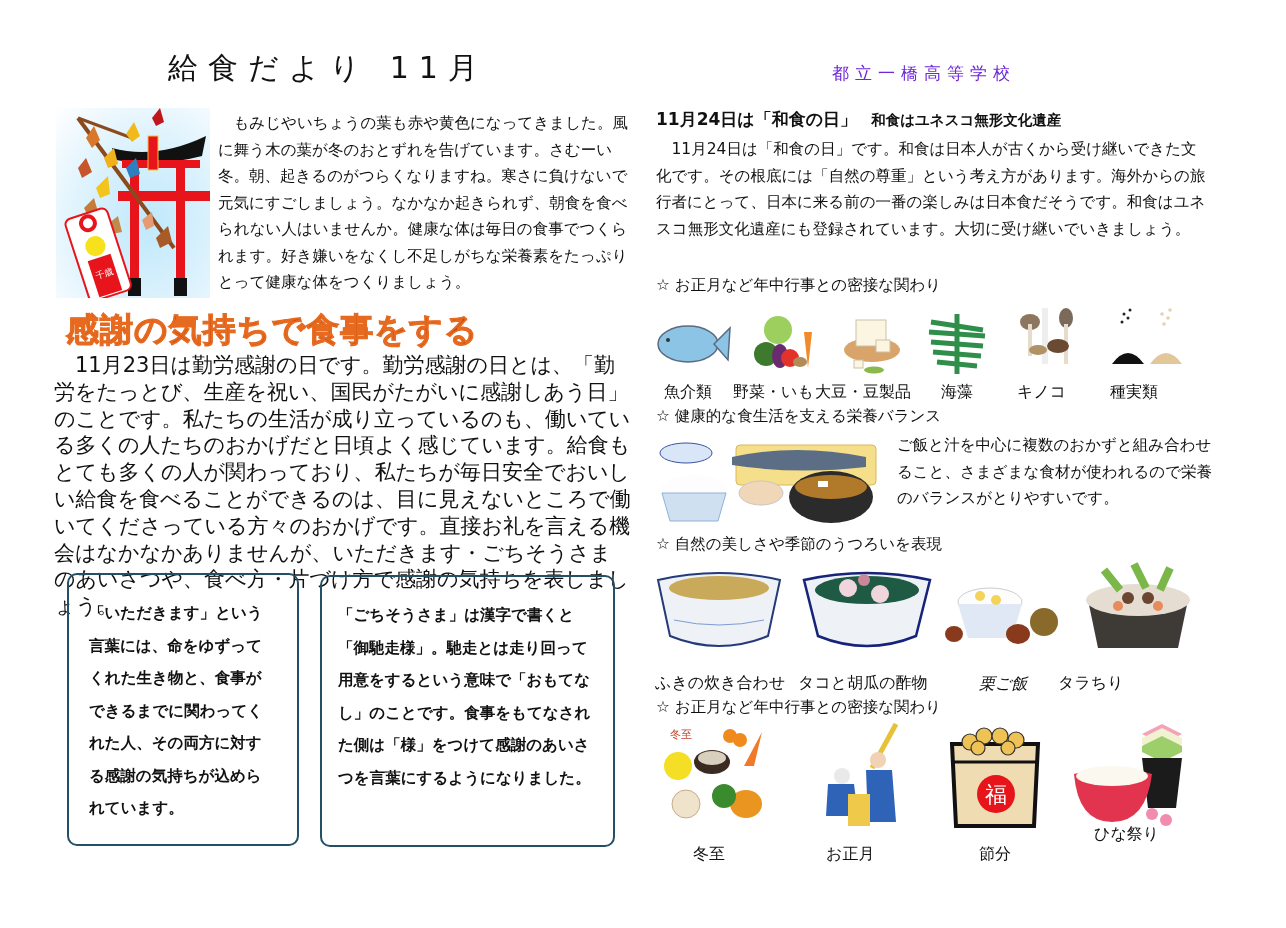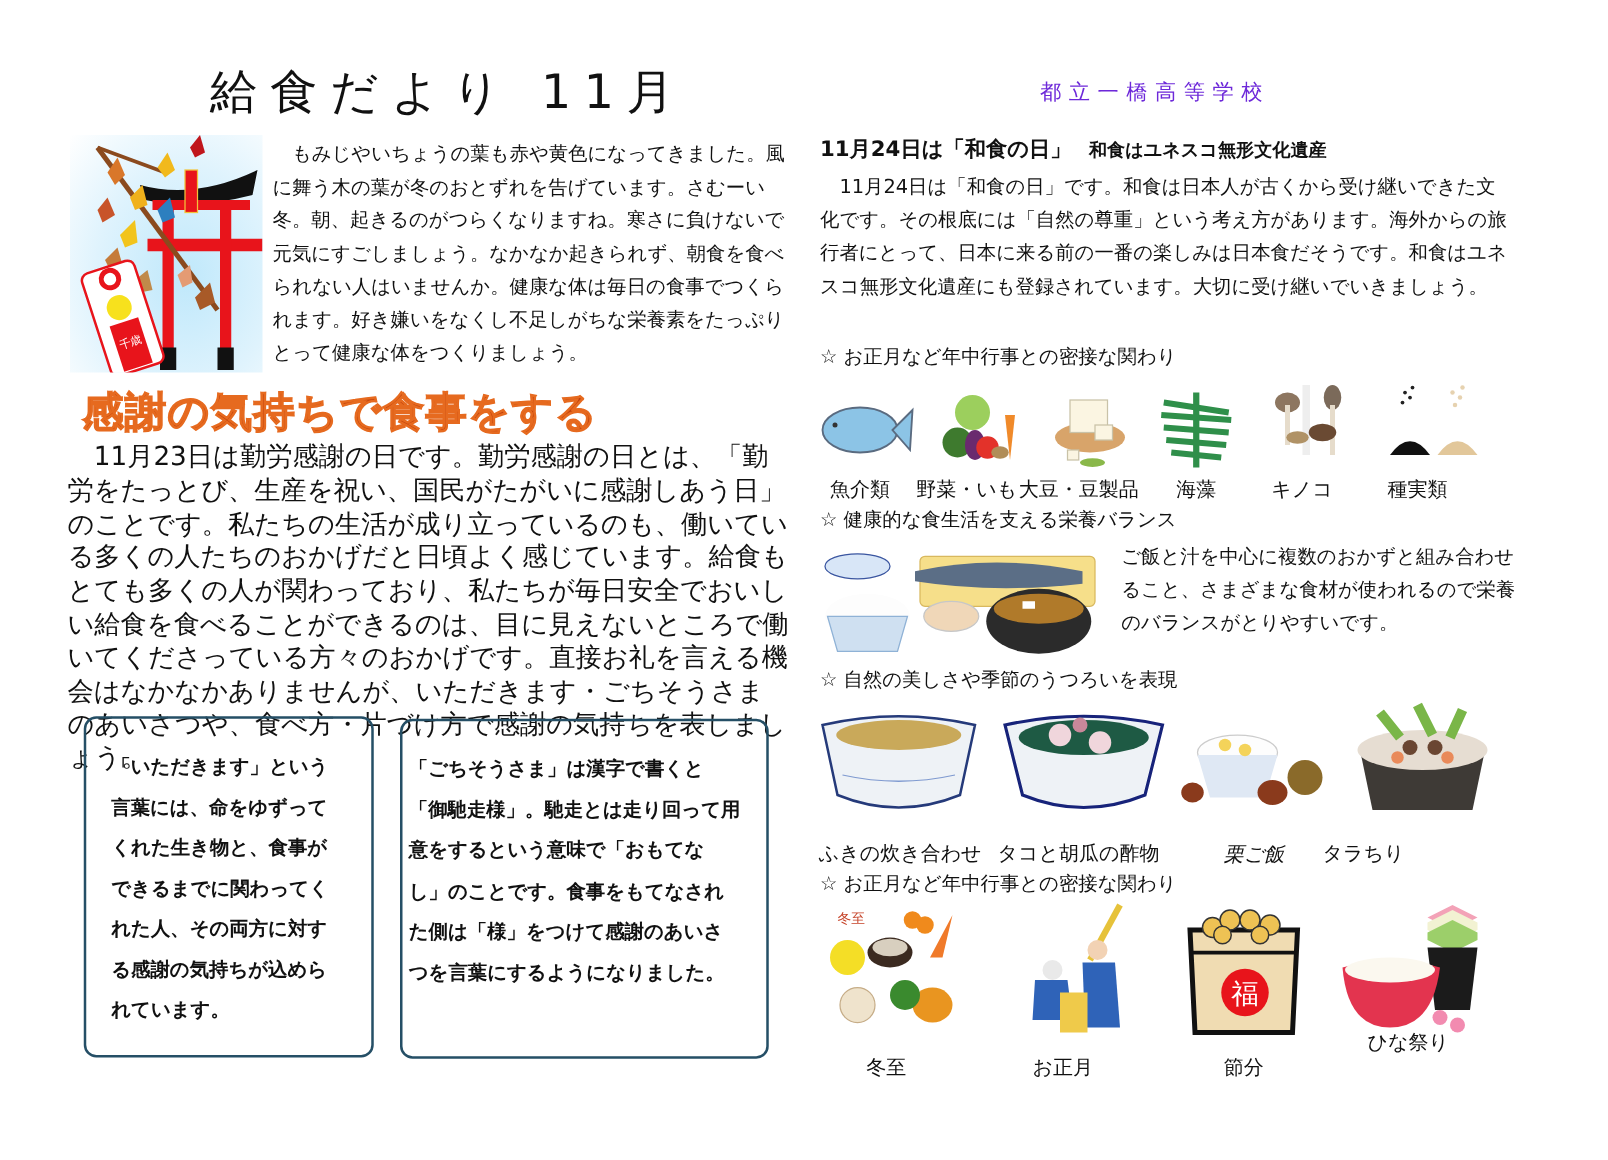--- a/index.html
+++ b/index.html
@@ -1,31 +1,31 @@
 <!DOCTYPE html>
 <html><head>
 <meta charset="utf-8">
 <style>
   html, body { margin:0; padding:0; background:#fff; }
   body { width:1286px; height:928px; position:relative; overflow:hidden;
          font-family:"DejaVu Sans", "Liberation Sans", sans-serif; color:#111; }
   .abs { position:absolute; }
-  .title { left:168px; top:48px; font-size:38px; letter-spacing:10px; font-weight:normal; color:#111; }
+  .title { left:168px; top:48px; font-size:30px; letter-spacing:10px; font-weight:normal; color:#111; }
   .school { left:832px; top:62px; font-size:17px; letter-spacing:6px; color:#6d28d9; }
   .intro { left:218px; top:110px; width:420px; font-size:15.5px; line-height:26.5px; }
   .illus-torii { left:56px; top:108px; width:154px; height:190px;
      background:radial-gradient(ellipse at 60% 60%, #bfe8fb 0%, #dff3fd 55%, #fff 100%); }
   .heading-orange { left:66px; top:308px; font-size:33px; font-weight:bold; color:#c2410c;
      letter-spacing:1px; -webkit-text-stroke:1px #e66a1f;
      text-shadow: 0 0 0 #fff; }
   .para2 { left:54px; top:352px; width:578px; font-size:21px; line-height:26.8px; }
   .box { border:2.5px solid #254f66; border-radius:10px; box-sizing:border-box; padding:22px 20px 0 20px;
          font-size:15.5px; font-weight:bold; line-height:32.5px; }
   .box1 { left:67px; top:573px; width:232px; height:273px; }
-  .box2 { left:320px; top:575px; width:295px; height:272px; padding-left:5px; }
+  .box2 { left:320px; top:575px; width:295px; height:272px; padding-left:16px; }
   .wa-head { left:656px; top:108px; font-size:17px; font-weight:bold; }
   .wa-head .sub { font-size:14.5px; margin-left:14px; }
   .wa-body { left:656px; top:136px; width:555px; font-size:15.5px; line-height:26.6px; }
   .star { font-size:15.5px; }
   .s1 { left:656px; top:275px; }
   .s2 { left:656px; top:406px; }
   .s3 { left:656px; top:534px; }
   .s4 { left:656px; top:697px; }
   .food-label { font-size:16px; position:absolute; white-space:nowrap; }
   .balance-text { left:897px; top:432px; width:320px; font-size:15.5px; line-height:26.6px; }

